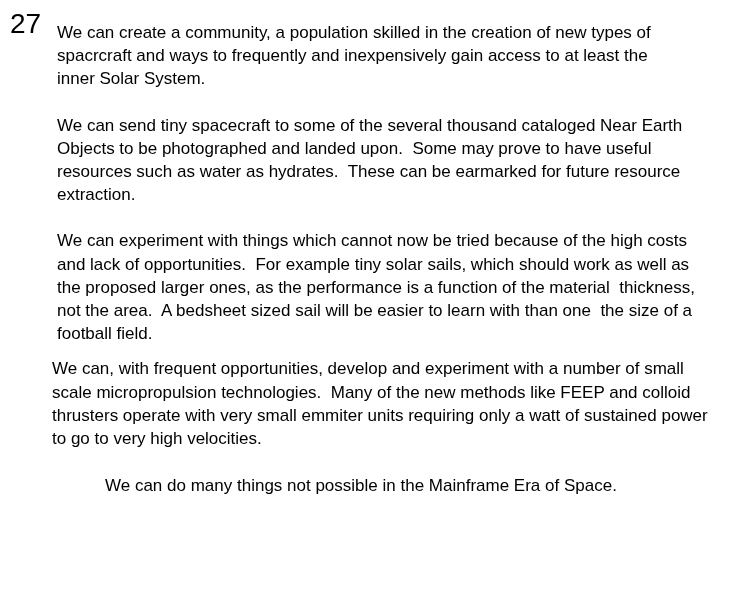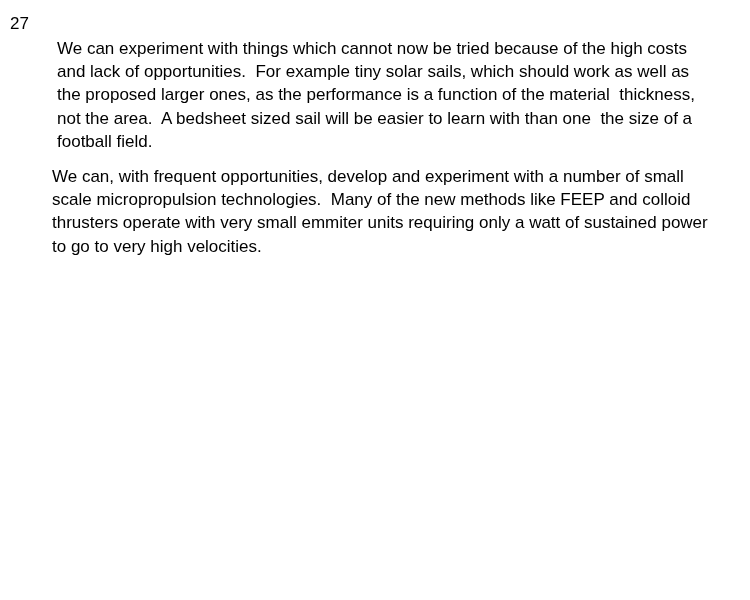--- a/index.html
+++ b/index.html
@@ -14,21 +14,21 @@
     background: #ffffff;
     overflow: hidden;
     font-family: "Liberation Sans", sans-serif;
     color: #000000;
     -webkit-font-smoothing: none;
   }
   .page-number {
     position: absolute;
     left: 10px;
     top: 13px;
-    font-size: 17px;
+    font-size: 28px;
     line-height: 21px;
     color: #000000;
   }
   .content {
     position: absolute;
     left: 57px;
     top: 21px;
     width: 690px;
   }
   .para {
@@ -49,28 +49,36 @@
     color: #000000;
   }
 </style>
 </head>
 <body>
 
 <div class="page">
   <div class="page-number">27</div>
 
   <div class="content">
+    <p class="para para-1">We can create a community, a population skilled in the creation of new types of
+spacrcraft and ways to frequently and inexpensively gain access to at least the
+inner Solar System.</p>
 
+    <p class="para para-2">We can send tiny spacecraft to some of the several thousand cataloged Near Earth
+Objects to be photographed and landed upon.  Some may prove to have useful
+resources such as water as hydrates.  These can be earmarked for future resource
+extraction.</p>
 
 
     <p class="para para-4">We can experiment with things which cannot now be tried because of the high costs
 and lack of opportunities.  For example tiny solar sails, which should work as well as
 the proposed larger ones, as the performance is a function of the material  thickness,
 not the area.  A bedsheet sized sail will be easier to learn with than one  the size of a
 football field.</p>
 
     <p class="para para-5">We can, with frequent opportunities, develop and experiment with a number of small
 scale micropropulsion technologies.  Many of the new methods like FEEP and colloid
 thrusters operate with very small emmiter units requiring only a watt of sustained power
 to go to very high velocities.</p>
 
+    <p class="closing">We can do many things not possible in the Mainframe Era of Space.</p>
   </div>
 </div>
 
 </body></html>

